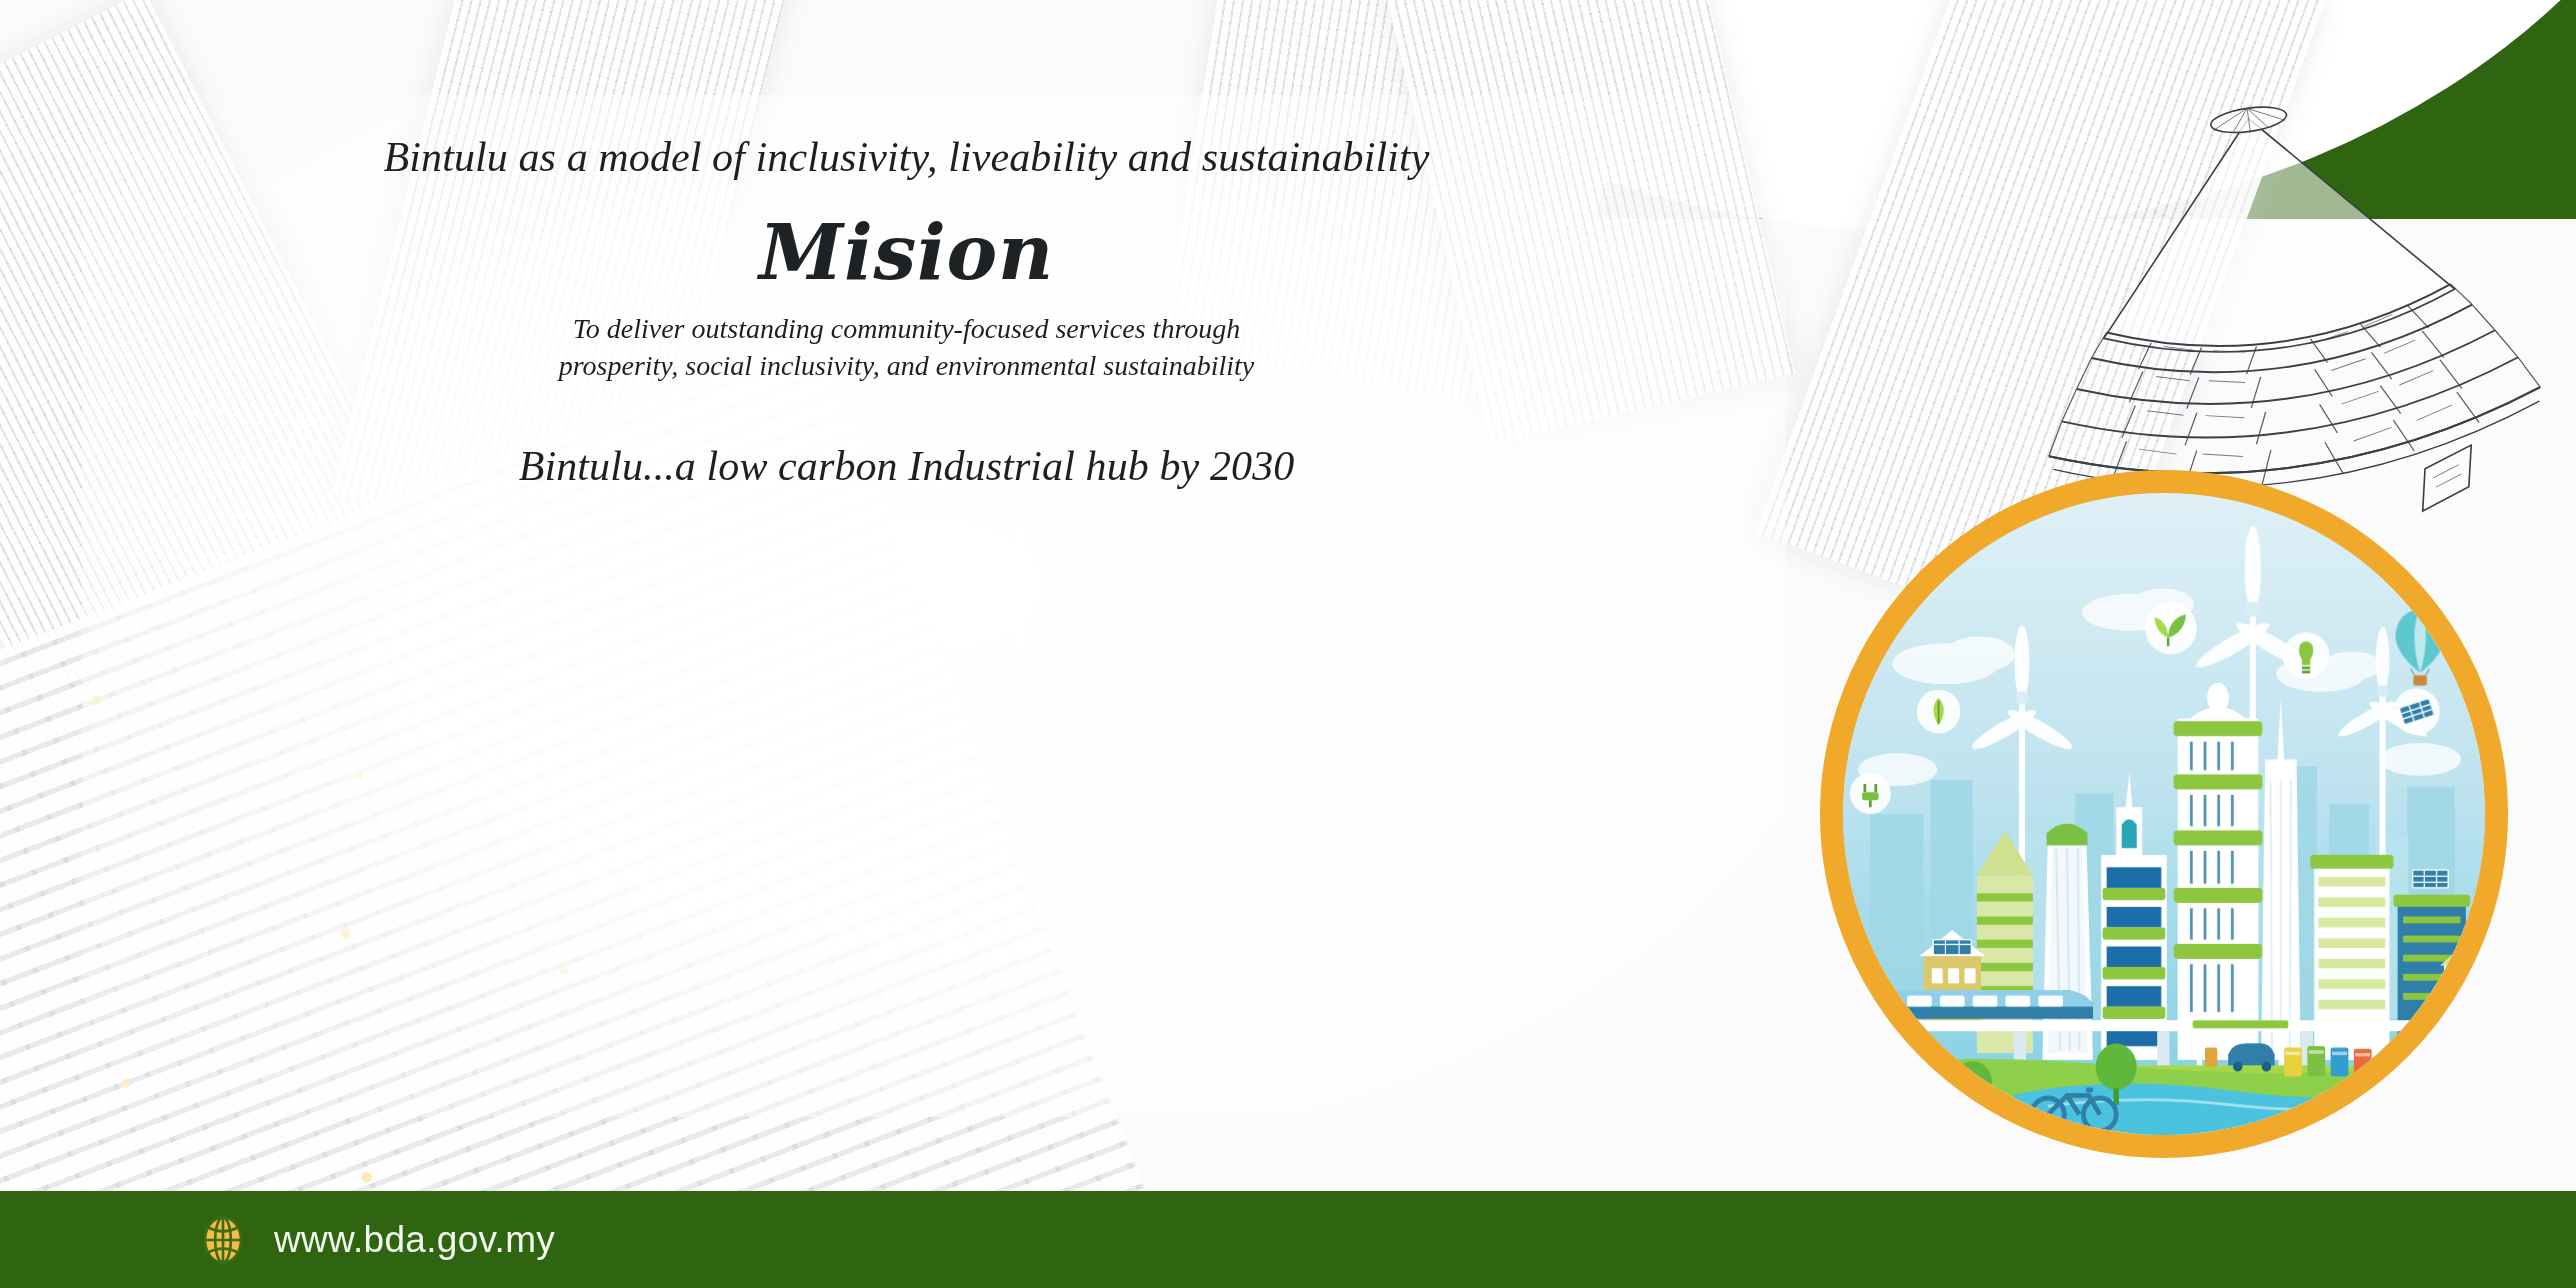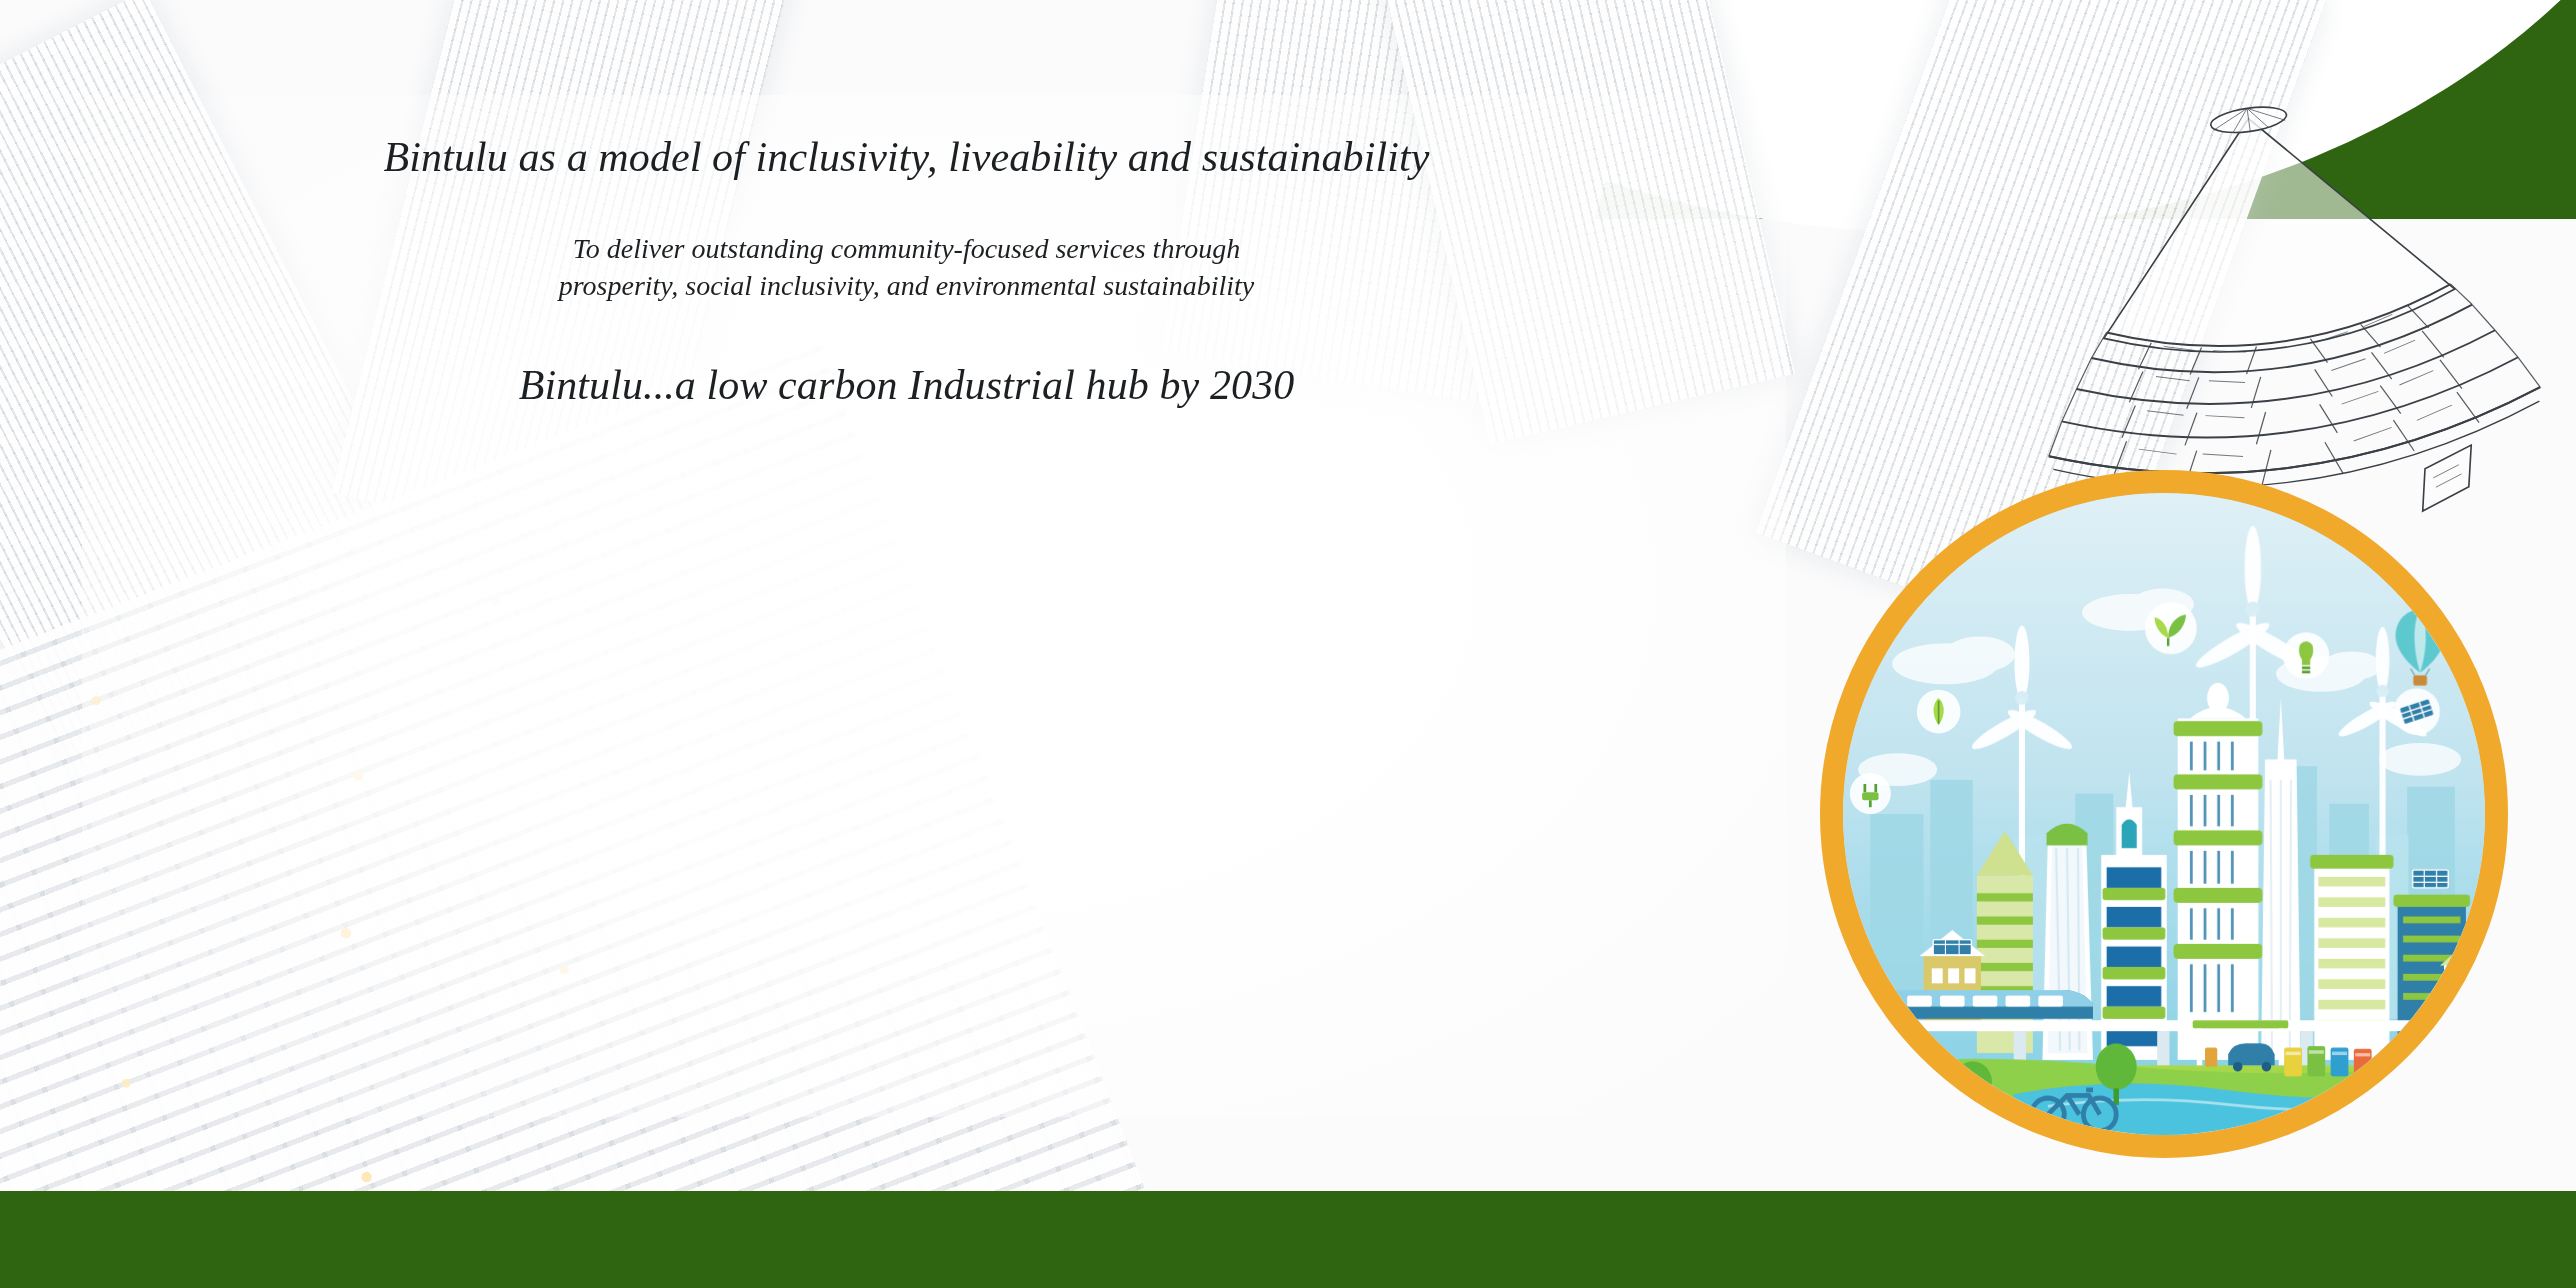--- a/index.html
+++ b/index.html
@@ -701,32 +701,47 @@
     </div>
   </div>
 
   <div class="content">
 
     <div class="gap-a"></div>
     <div class="tagline">Bintulu as a model of inclusivity, liveability and sustainability</div>
 
     <div class="gap-b"></div>
 
+    <div class="heading">Mision</div>
     <div class="gap-c"></div>
     <div class="body-text">
       <span class="ln">To deliver outstanding community-focused services through</span>
       <span class="ln">prosperity, social inclusivity, and environmental sustainability</span>
     </div>
 
     <div class="gap-d"></div>
 
     <div class="gap-e"></div>
     <div class="tagline">Bintulu...a low carbon Industrial hub by 2030</div>
   </div>
 
   <div class="footer">
 
+    <div class="footer-item web">
+      <svg class="ico" viewBox="0 0 64 64">
+        <ellipse cx="32" cy="32" rx="23" ry="29" fill="#f4bd46"></ellipse>
+        <g stroke="#3d6b16" stroke-width="3.4" fill="none">
+          <ellipse cx="32" cy="32" rx="23" ry="29"></ellipse>
+          <ellipse cx="32" cy="32" rx="10" ry="29"></ellipse>
+          <line x1="9" y1="32" x2="55" y2="32"></line>
+          <path d="M13 16 Q32 26 51 16"></path>
+          <path d="M13 48 Q32 38 51 48"></path>
+          <line x1="32" y1="3" x2="32" y2="61"></line>
+        </g>
+      </svg>
+      <span class="footer-text">www.bda.gov.my</span>
+    </div>
 
 
   </div>
 
 </div>
 
 
 </body></html>

